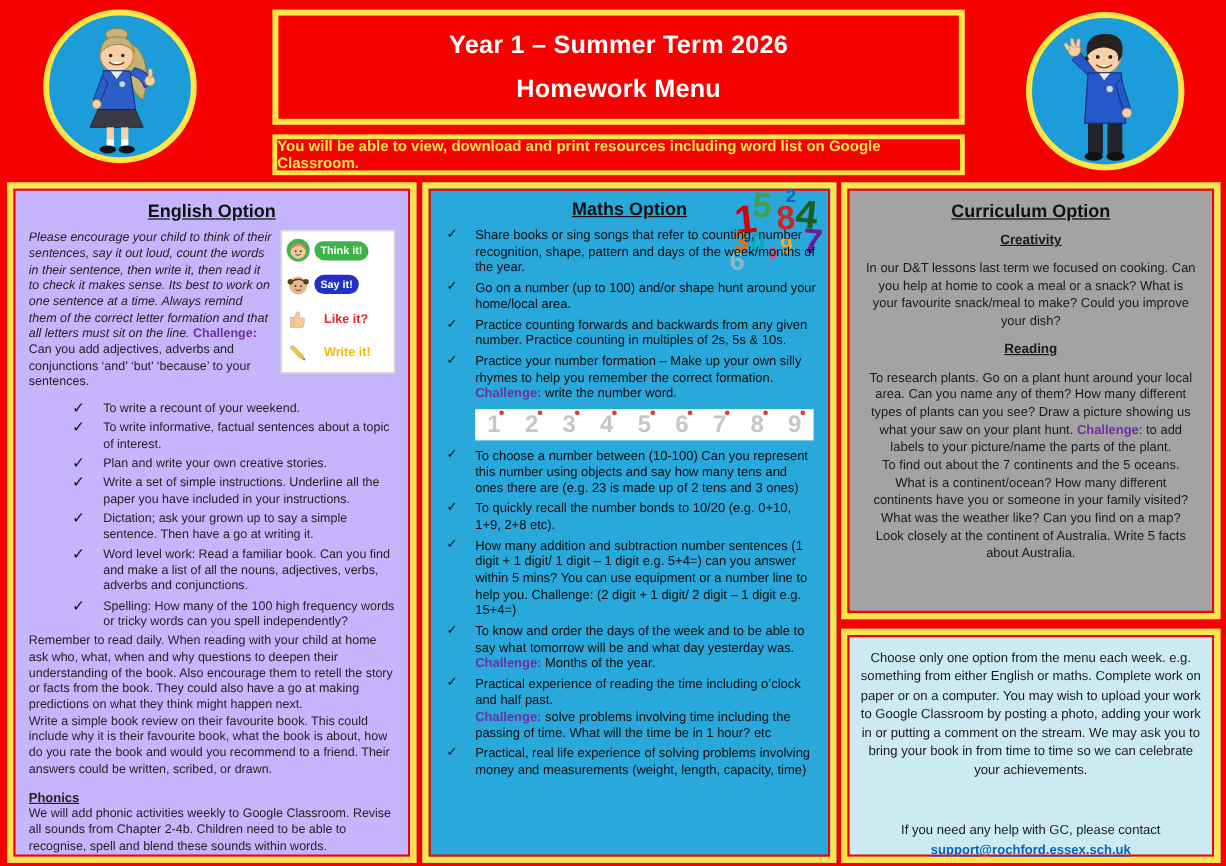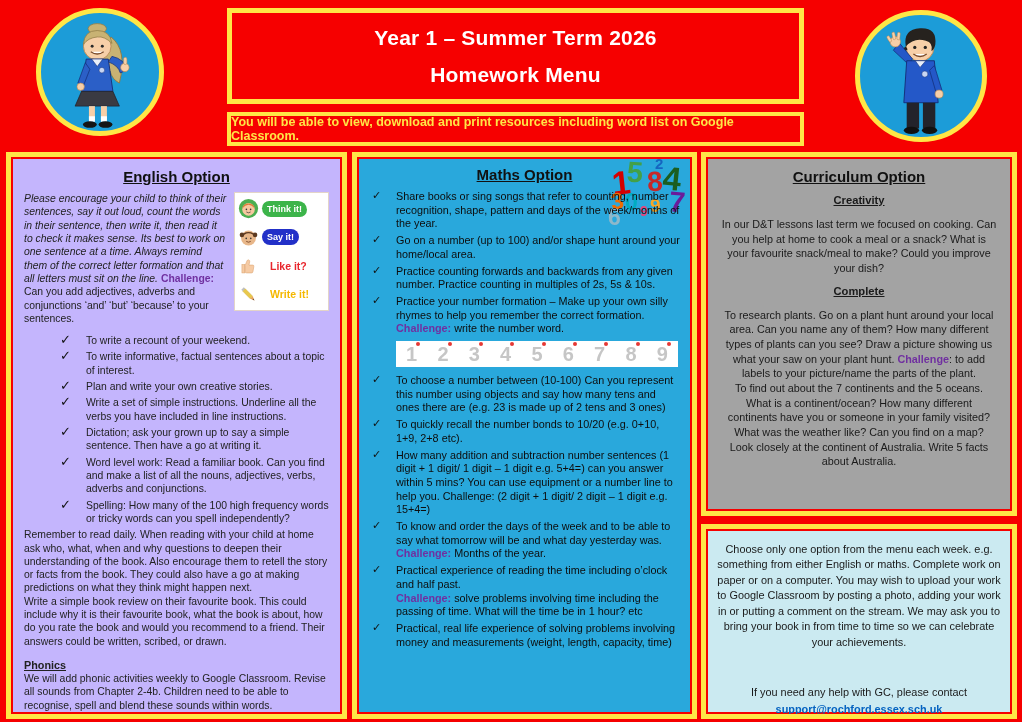--- a/index.html
+++ b/index.html
@@ -222,21 +222,21 @@
         <span class="label-write">Write it!</span>
       </div>
     </aside>
 
     <p class="body-text"><span class="italic">Please encourage your child to think of their sentences, say it out loud, count the words in their sentence, then write it, then read it to check it makes sense. Its best to work on one sentence at a time. Always remind them of the correct letter formation and that all letters must sit on the line. </span><span class="challenge">Challenge:</span><span> Can you add adjectives, adverbs and conjunctions ‘and’ ‘but’ ‘because’ to your  sentences.</span></p>
 
     <ul class="check-list">
       <li><span class="tick">✓</span><span>To write a recount of your weekend.</span></li>
       <li><span class="tick">✓</span><span>To write informative, factual sentences about a topic of interest.</span></li>
       <li><span class="tick">✓</span><span>Plan and write your own creative stories.</span></li>
-      <li><span class="tick">✓</span><span>Write a set of simple instructions. Underline all the verbs you have included in line instructions.</span></li>
+      <li><span class="tick">✓</span><span>Write a set of simple instructions. Underline all the paper you have included in your instructions.</span></li>
       <li><span class="tick">✓</span><span>Dictation; ask your grown up to say a simple sentence. Then have a go at writing it.</span></li>
       <li><span class="tick">✓</span><span>Word level work: Read a familiar book. Can you find and make a list of all the nouns, adjectives, verbs, adverbs and conjunctions.</span></li>
       <li><span class="tick">✓</span><span>Spelling: How many of the 100 high frequency words or tricky words can you spell independently?</span></li>
     </ul>
 
     <p class="body-text">Remember to read daily. When reading with your child at home ask who, what, when and why questions to deepen their understanding of the book. Also encourage them to retell the story or facts from the book. They could also have a go at making predictions on what they think might happen next.</p>
     <p class="body-text">Write a simple book review on their favourite book. This could include why it is their favourite book, what the book is about, how do you rate the book and would you recommend to a friend. Their answers could be written, scribed, or drawn.</p>
 
     <h3 class="sec-heading" style="margin-top:11px">Phonics</h3>
     <p class="body-text">We will add phonic activities weekly to Google Classroom. Revise all sounds from Chapter 2-4b. Children need to be able to recognise, spell and blend these sounds within words.</p>
@@ -286,21 +286,21 @@
       <li><span class="tick">✓</span><span>Practical, real life experience of solving problems involving money and measurements (weight, length, capacity, time)</span></li>
     </ul>
   </section>
 
   <section class="col col-curric">
     <h2 class="col-title">Curriculum Option</h2>
 
     <h3 class="cur-heading">Creativity</h3>
     <p class="cur-text">In our D&amp;T lessons last term we focused on cooking. Can you help at home to cook a meal or a snack? What is your favourite snack/meal to make? Could you improve your dish?</p>
 
-    <h3 class="cur-heading">Complete</h3>
+    <h3 class="cur-heading">Reading</h3>
     <p class="cur-text"><span>To research plants. Go on a plant hunt around your local area. Can you name any of them? How many different types of plants can you see? Draw a picture showing us what your saw on your plant hunt. </span><span class="challenge">Challenge</span><span>: to add labels to your picture/name the parts of the plant.</span></p>
 
     <p class="cur-text">To find out about the 7 continents and the 5 oceans. What is a continent/ocean? How many different continents have you or someone in your family visited? What was the weather like? Can you find on a map? Look closely at the continent of Australia. Write 5 facts about Australia.</p>
   </section>
 
   <section class="info-box">
     <p class="info-text"><span>Choose only </span><span class="u">one</span><span> option from the menu each week. e.g. something from either English or maths. Complete work on paper or on a computer. You may wish to upload your work to Google Classroom by posting a photo, adding your work in or putting a comment on the stream. We may ask you to bring your book in from time to time so we can celebrate your achievements.</span></p>
     <p class="info-help"><span>If you need any help with GC, please contact</span><br><a class="email-link">support@rochford.essex.sch.uk</a></p>
   </section>
 

